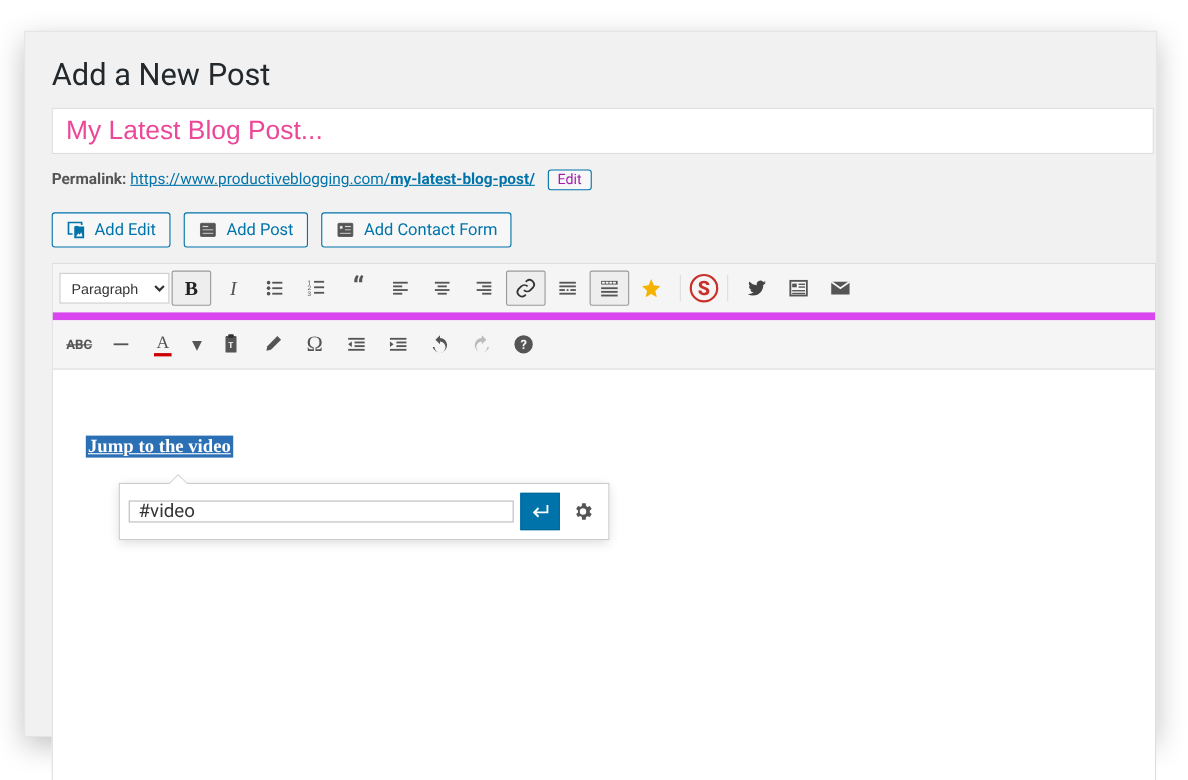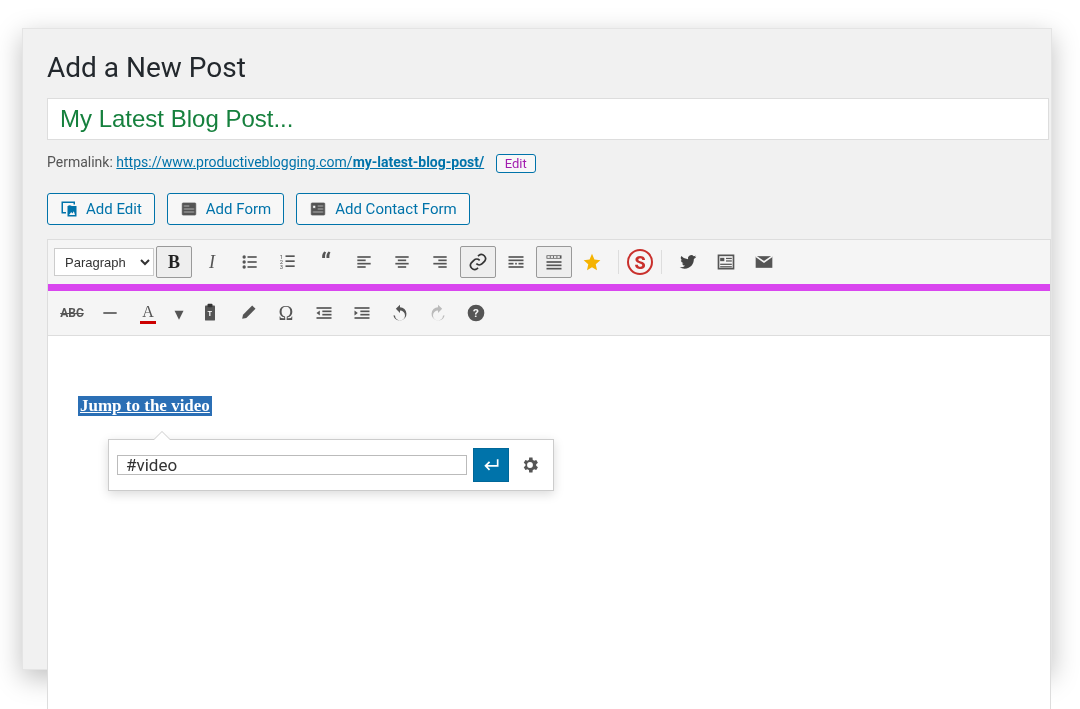--- a/index.html
+++ b/index.html
@@ -1,21 +1,21 @@
 <!DOCTYPE html>
 <html><head>
 <meta charset="utf-8">
 <style>
   html,body{margin:0;padding:0;font-family:-apple-system,BlinkMacSystemFont,"Segoe UI",Roboto,Helvetica,Arial,sans-serif;background:#fff;}
   .viewport{width:1080px;height:709px;position:relative;background:#fff;}
   .panel{position:absolute;top:28px;left:22px;width:1028px;height:640px;background:#f1f1f1;border:1px solid #e4e4e4;box-shadow:0 8px 25px rgba(0,0,0,.25);}
   .page-title{font-size:28px;font-weight:400;color:#23282d;margin:22px 0 14px 24px;}
-  .title-input{margin:0 0 0 24px;width:1002px;height:42px;background:#fff;border:1px solid #ddd;font-size:24px;padding:0 12px;box-sizing:border-box;color:#15803d;}
+  .title-input{margin:0 0 0 24px;width:1002px;height:42px;background:#fff;border:1px solid #ddd;font-size:24px;padding:0 12px;box-sizing:border-box;color:#ec4899;}
   .permalink-row{margin:14px 0 0 24px;font-size:14px;color:#555;}
-  .permalink-label{font-weight:400;color:#555;}
+  .permalink-label{font-weight:700;color:#555;}
   .permalink-link{color:#0073aa;text-decoration:underline;cursor:pointer;}
   .permalink-slug{font-weight:700;}
   .edit-btn{display:inline-block;margin-left:8px;border:1px solid #0073aa;border-radius:3px;padding:1px 8px;font-size:13px;color:#a21caf;background:#f7f7f7;cursor:pointer;vertical-align:middle;}
   .btn-row{margin:20px 0 0 24px;display:flex;gap:12px;}
   .wp-btn{display:inline-flex;align-items:center;gap:8px;border:1px solid #0073aa;border-radius:3px;padding:6px 12px;font-size:15px;color:#0073aa;background:#f7f7f7;cursor:pointer;}
   .wp-btn svg{width:18px;height:18px;fill:#0073aa;}
   .wp-btn .box-icon{fill:#555;stroke:#555;}
   .editor-wrap{margin:14px 0 0 24px;width:1002px;background:#fff;border:1px solid #ddd;}
   .toolbar{background:#f5f5f5;border-bottom:1px solid #ddd;}
   .tb-row{display:flex;align-items:center;gap:2px;padding:6px 6px;}
@@ -61,21 +61,21 @@
           </svg>
         <span>Add Edit</span>
       </div>
       <div class="wp-btn">
         <svg viewBox="0 0 24 24" class="box-icon">
             <rect x="3" y="4" width="18" height="16" rx="1" fill="#555"></rect>
             <rect x="5" y="7" width="8" height="2" fill="#f5f5f5"></rect>
             <rect x="5" y="11" width="14" height="2" fill="#f5f5f5"></rect>
             <rect x="5" y="15" width="14" height="2" fill="#f5f5f5"></rect>
           </svg>
-        <span>Add Form</span>
+        <span>Add Post</span>
       </div>
       <div class="wp-btn">
         <svg viewBox="0 0 24 24" class="box-icon">
             <rect x="3" y="4" width="18" height="16" rx="1" fill="#555"></rect>
             <rect x="5" y="7" width="4" height="4" fill="#f5f5f5"></rect>
             <rect x="11" y="7" width="8" height="2" fill="#f5f5f5"></rect>
             <rect x="11" y="11" width="8" height="2" fill="#f5f5f5"></rect>
             <rect x="5" y="15" width="14" height="2" fill="#f5f5f5"></rect>
           </svg>
         <span>Add Contact Form</span>

